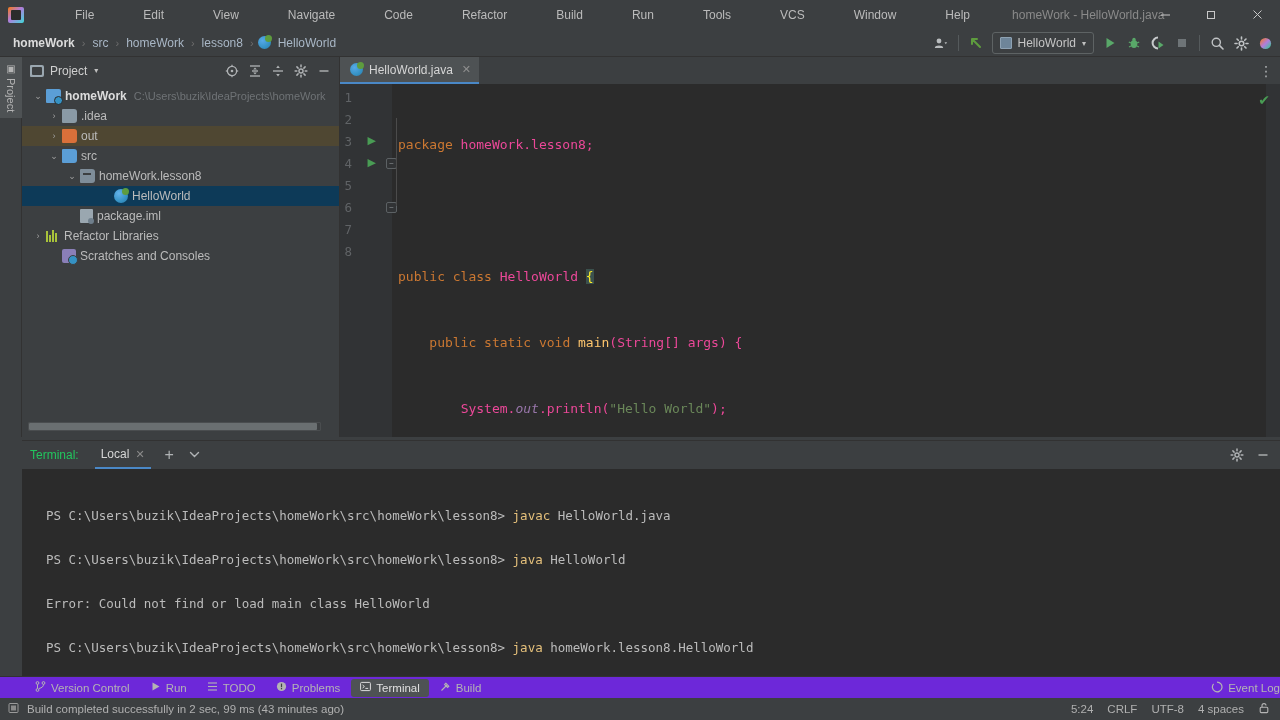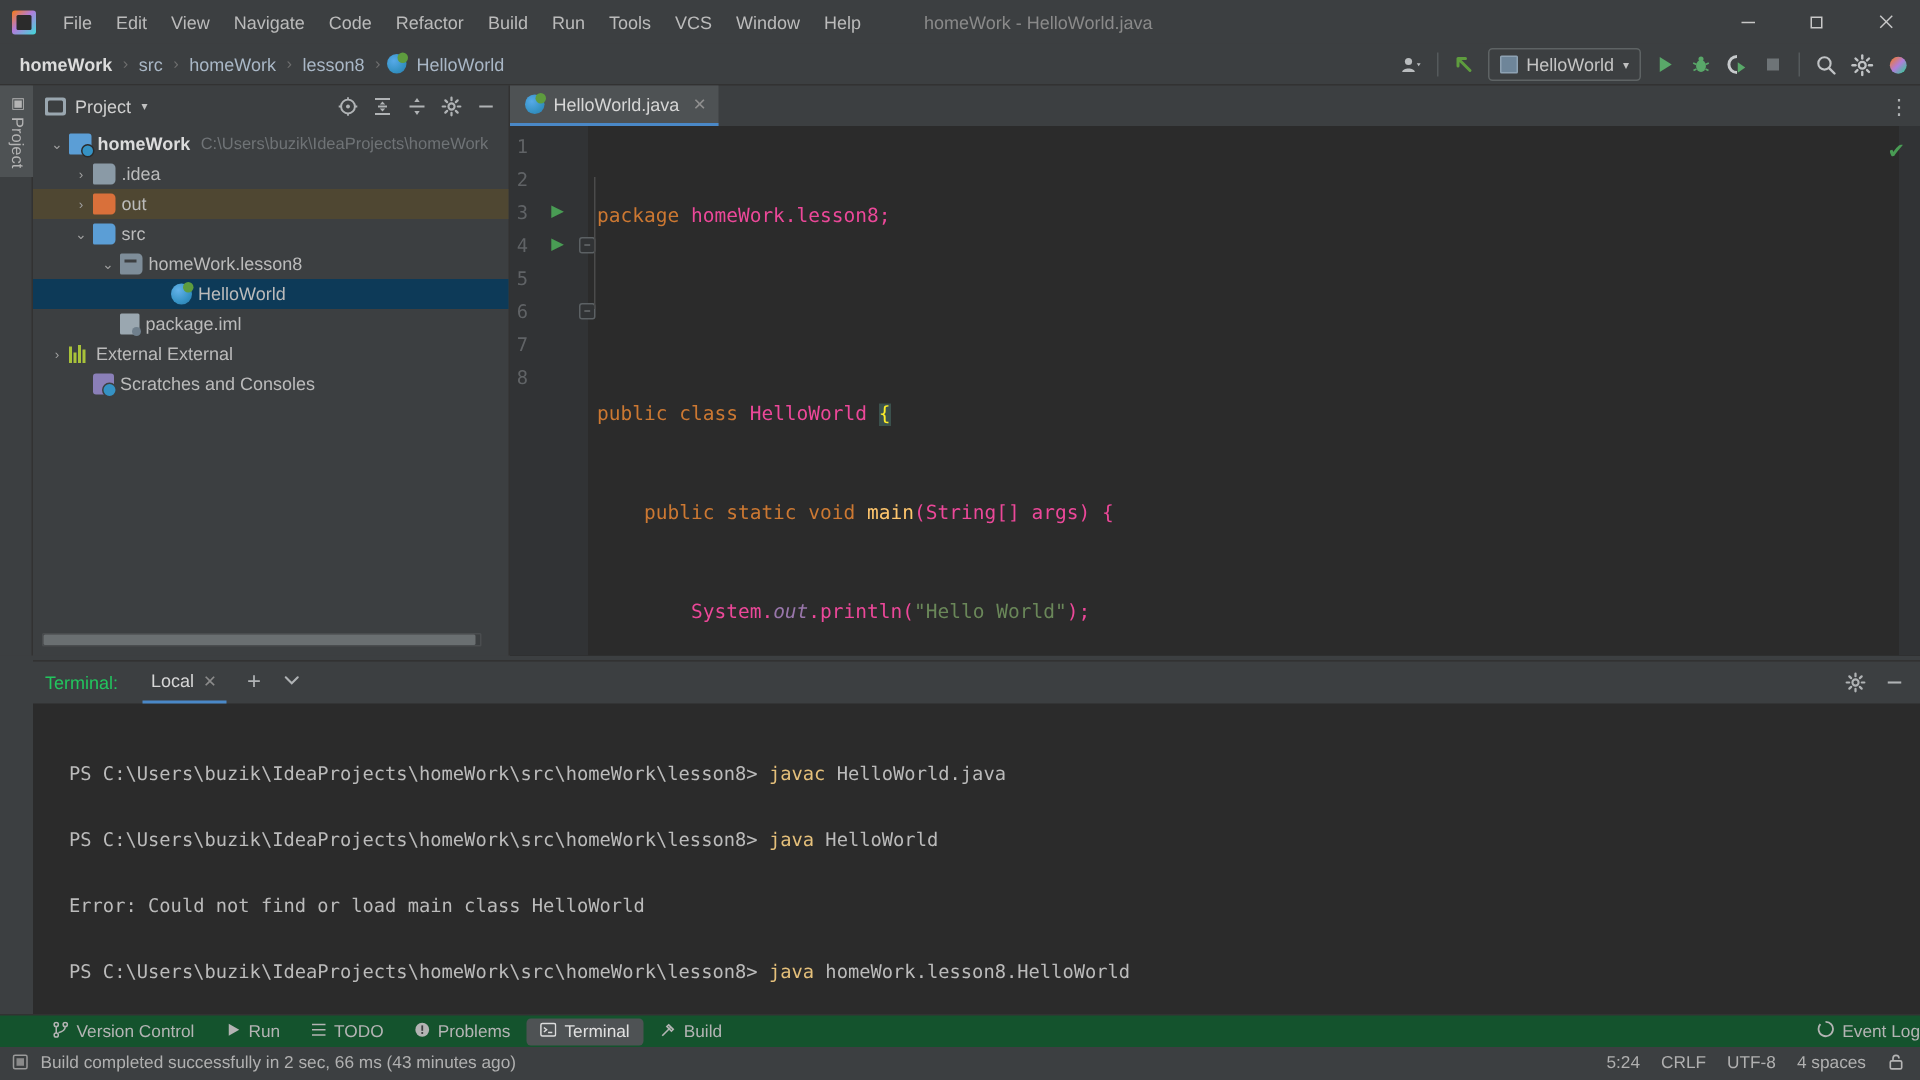--- a/index.html
+++ b/index.html
@@ -25,20 +25,21 @@
     position: relative;
   }
   .app-logo::after {
     content: ""; position: absolute; left: 3px; top: 3px; width: 10px; height: 10px;
     background: #2b2b2b; border-radius: 1px;
   }
   .menu { display: flex; align-items: center; gap: 0; }
   .menu-item {
     font-size: 12px; color: #bbbbbb; padding: 4px 8px; white-space: nowrap;
     cursor: default;
+    margin-left: 33px;
   }
   .win-title {
     font-size: 12px; color: #8a8a8a; margin-left: 34px; white-space: nowrap;
   }
   .win-ctrls {
     position: absolute; right: 0; top: 0; height: 29px; display: flex; align-items: center;
   }
   .win-btn {
     width: 46px; height: 29px; display: flex; align-items: center; justify-content: center;
     color: #c8c8c8; font-size: 13px;
@@ -244,21 +245,21 @@
   .term-right { position:absolute; right:6px; top:0; height:28px; display:flex; align-items:center; gap:4px; }
   .term-body {
     padding:14px 0 0 24px; font-family:"DejaVu Sans Mono", monospace;
     font-size:12.5px; line-height:22px; color:#bbbbbb; white-space:pre;
   }
   .tcmd { color:#e5c07b; }
 
   
   .twbar {
     position:absolute; left:0; bottom:22px; width:1280px; height:22px;
-    background:#14532d; display:flex; align-items:center; border-top:1px solid #323232;
+    background:#6d28d9; display:flex; align-items:center; border-top:1px solid #323232;
   }
   .twitem {
     display:flex; align-items:center; gap:5px; font-size:11.5px; color:#b4b4b4;
     padding:2px 9px; border-radius:3px; margin-right:2px; height:18px;
   }
   .twitem.active { background:#4e5254; color:#e0e0e0; }
   .twbar-right { margin-left:auto; display:flex; align-items:center; }
 
   .statusbar {
     position:absolute; left:0; bottom:0; width:1280px; height:22px;
@@ -544,21 +545,21 @@
       <div class="trow">
         <span class="tw" style="margin-left:4px;">
             <span class="arrow">›</span>
           </span>
         <span class="ic ic-lib">
             <i style="height:11px"></i>
             <i style="height:7px"></i>
             <i style="height:12px"></i>
             <i style="height:9px"></i>
           </span>
-        <span class="tlabel">External External</span>
+        <span class="tlabel">Refactor Libraries</span>
       </div>
 
       <div class="trow">
         <span class="tw" style="margin-left:20px;"></span>
         <span class="ic ic-scratch"></span>
         <span class="tlabel">Scratches and Consoles</span>
       </div>
     </div>
 
     <div class="pp-hscroll">
@@ -730,21 +731,21 @@
   </div>
 
   <div class="statusbar">
     <div class="sb-left">
       <span>
         <svg width="12" height="12" viewBox="0 0 12 12">
             <rect x="1" y="1.5" width="9" height="9" rx="1" fill="none" stroke="#9a9a9a" stroke-width="1"></rect>
             <rect x="3" y="3.5" width="5" height="5" fill="#8a8a8a"></rect>
           </svg>
       </span>
-      <span>Build completed successfully in 2 sec, 66 ms (43 minutes ago)</span>
+      <span>Build completed successfully in 2 sec, 99 ms (43 minutes ago)</span>
     </div>
     <div class="sb-right">
       <span>5:24</span>
       <span>CRLF</span>
       <span>UTF-8</span>
       <span>4 spaces</span>
       <span>
         <svg width="12" height="12" viewBox="0 0 12 12">
             <rect x="2.2" y="5.2" width="7.6" height="5.4" rx="1" fill="none" stroke="#b4b4b4" stroke-width="1.1"></rect>
             <path d="M4 5.2 L4 3.6 A2 2 0 0 1 8 3.6" fill="none" stroke="#b4b4b4" stroke-width="1.1"></path>

